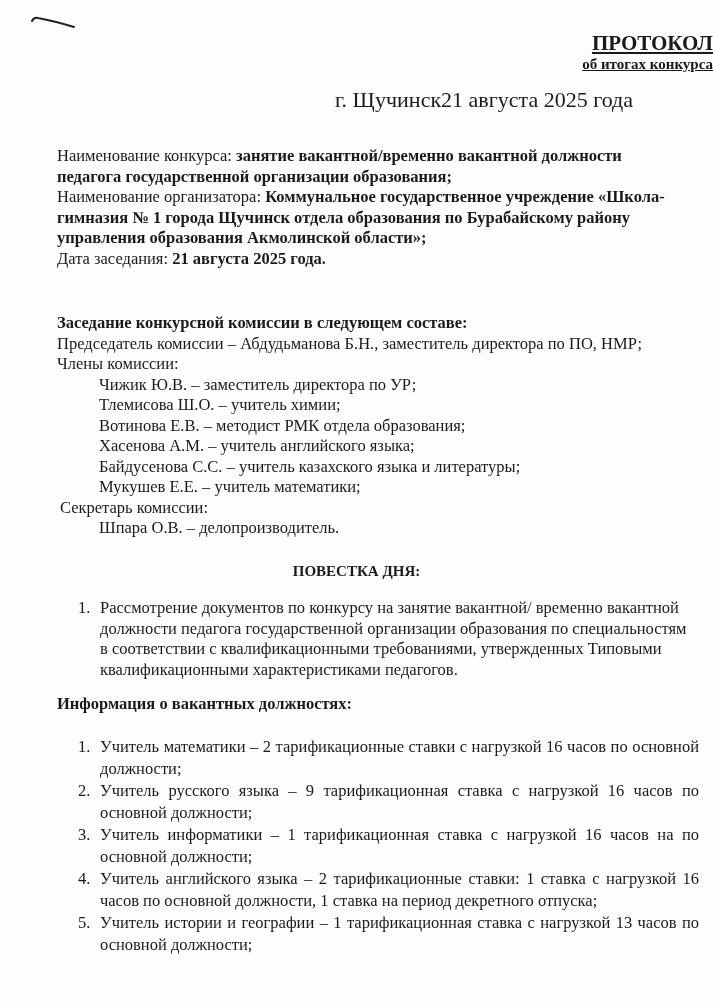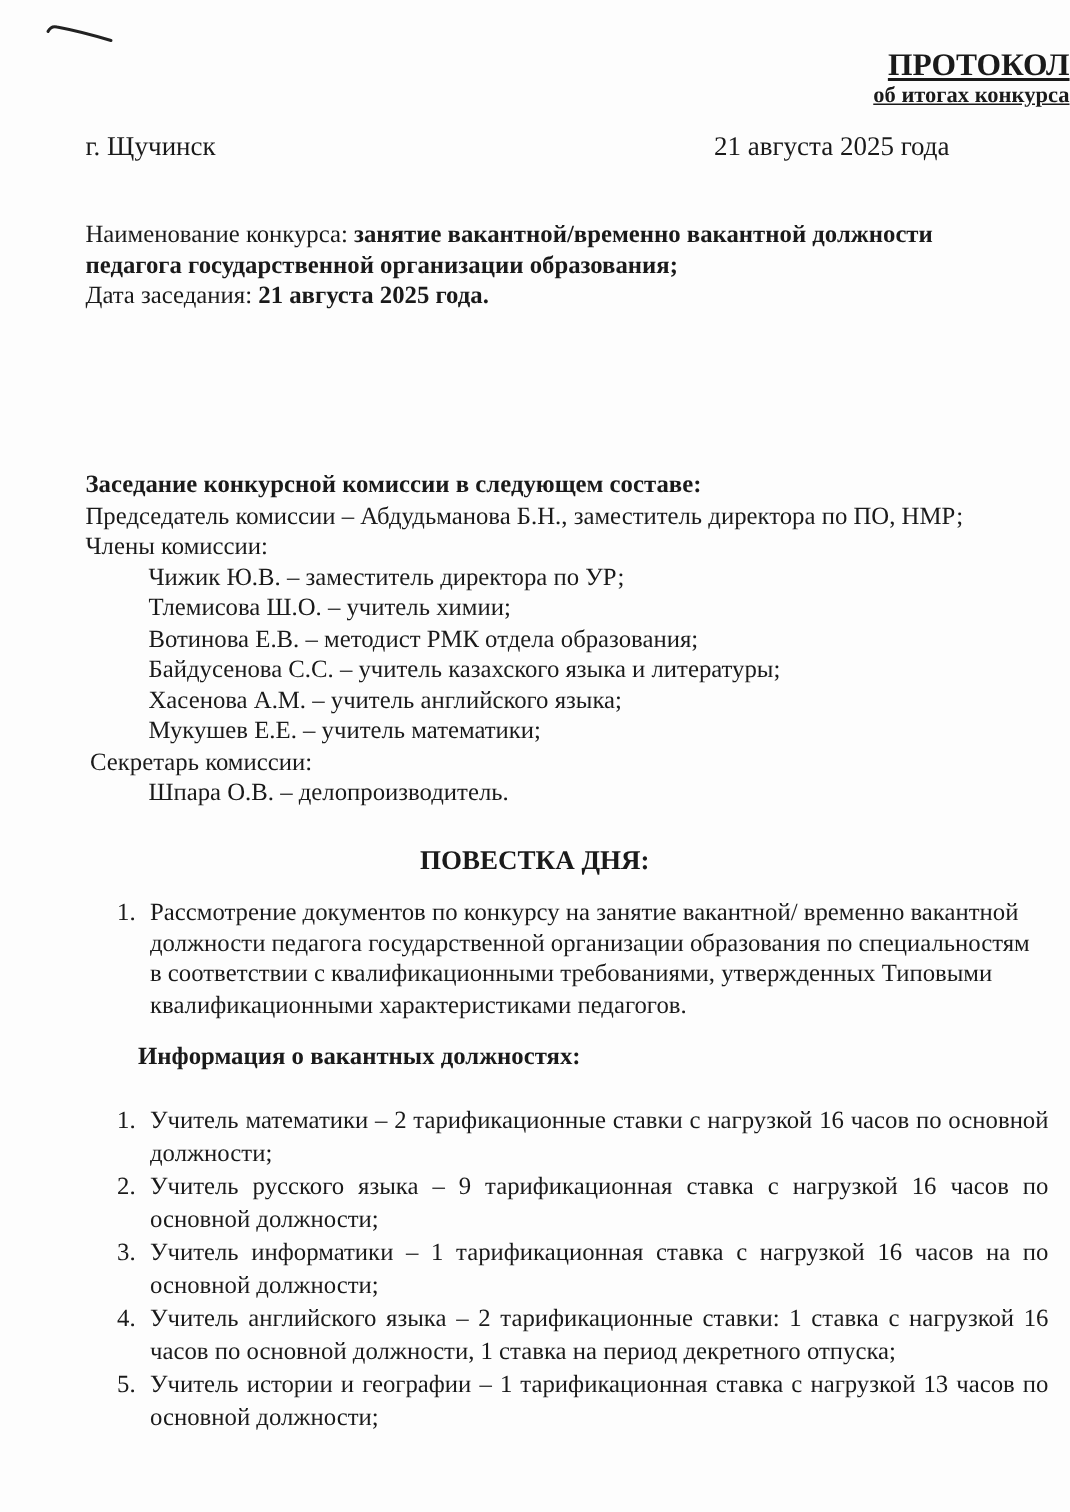--- a/index.html
+++ b/index.html
@@ -16,36 +16,36 @@
   }
   .title {
     position: absolute; left: 0; width: 713px; text-align: right;
     font-weight: bold;
     text-decoration: underline;
   }
   .t1 { top: 31px; font-size: 21px; }
   .t2 { top: 56px; font-size: 15px; }
   .row {
     position: absolute; top: 87px; left: 57px; right: 80px;
-    display: flex; justify-content: space-between; font-size: 18px; gap: 46px;
+    display: flex; justify-content: flex-end; font-size: 22px;
   }
   .block { position: absolute; left: 57px; width: 620px; font-size: 16.5px; line-height: 20.5px; }
   .b { font-weight: bold; }
   .info { top: 146px; }
   .commission { top: 313px; }
   .indent { padding-left: 42px; }
   .sec-label { padding-left: 3px; }
   .agenda-title {
     position: absolute; top: 563px; left: 0; width: 713px; text-align: center;
-    font-weight: bold; font-size: 18px;
+    font-weight: bold; font-size: 15px;
   }
   .agenda { position: absolute; top: 598px; left: 78px; width: 610px; font-size: 16.5px; line-height: 20.5px; }
   .agenda-item { display: flex; }
   .num { width: 22px; flex: none; }
-  .vac-title { position: absolute; top: 694px; left: 57px; font-weight: bold; font-size: 16.5px; margin-left: 35px; }
+  .vac-title { position: absolute; top: 694px; left: 57px; font-weight: bold; font-size: 16.5px; }
   .vacancies { position: absolute; top: 736px; left: 78px; width: 621px; font-size: 16.5px; line-height: 22px; }
   .vac-item { display: flex; margin-bottom: 0px; }
   .vac-item .txt { text-align: justify; flex: 1; }
 </style>
 </head>
 <body>
 
 <div class="page">
   <svg class="mark" viewBox="0 0 46 14">
     <path d="M2 6 Q4 2 8 3 Q24 6 44 12" stroke="#222" stroke-width="2" fill="none" stroke-linecap="round"></path>
@@ -54,32 +54,33 @@
   <div class="title t1">ПРОТОКОЛ</div>
   <div class="title t2">об итогах конкурса</div>
 
   <div class="row">
     <span>г. Щучинск</span>
     <span>21 августа 2025 года</span>
   </div>
 
   <div class="block info">
     <div><span>Наименование конкурса: </span><span class="b">занятие вакантной/временно вакантной должности педагога государственной организации образования;</span></div>
+    <div><span>Наименование организатора: </span><span class="b">Коммунальное государственное учреждение «Школа-гимназия № 1 города Щучинск отдела образования по Бурабайскому району управления образования Акмолинской области»;</span></div>
     <div><span>Дата заседания: </span><span class="b">21 августа 2025 года.</span></div>
   </div>
 
   <div class="block commission">
     <div class="b">Заседание конкурсной комиссии в следующем составе:</div>
     <div>Председатель комиссии –  Абдудьманова Б.Н., заместитель директора по ПО, НМР;</div>
     <div>Члены комиссии:</div>
     <div class="indent">Чижик Ю.В. – заместитель директора по УР;</div>
     <div class="indent">Тлемисова Ш.О. – учитель химии;</div>
     <div class="indent">Вотинова Е.В. – методист РМК отдела образования;</div>
+    <div class="indent">Хасенова А.М. – учитель английского языка;</div>
     <div class="indent">Байдусенова С.С. – учитель казахского языка и литературы;</div>
-    <div class="indent">Хасенова А.М. – учитель английского языка;</div>
     <div class="indent">Мукушев Е.Е. – учитель математики;</div>
     <div class="sec-label">Секретарь комиссии:</div>
     <div class="indent">Шпара О.В. – делопроизводитель.</div>
   </div>
 
   <div class="agenda-title">ПОВЕСТКА ДНЯ:</div>
   <div class="agenda">
     <div class="agenda-item">
       <span class="num">1.</span>
       <span>Рассмотрение документов по конкурсу на занятие вакантной/ временно вакантной должности педагога государственной организации образования по специальностям в соответствии с квалификационными требованиями, утвержденных Типовыми квалификационными характеристиками педагогов.</span>

